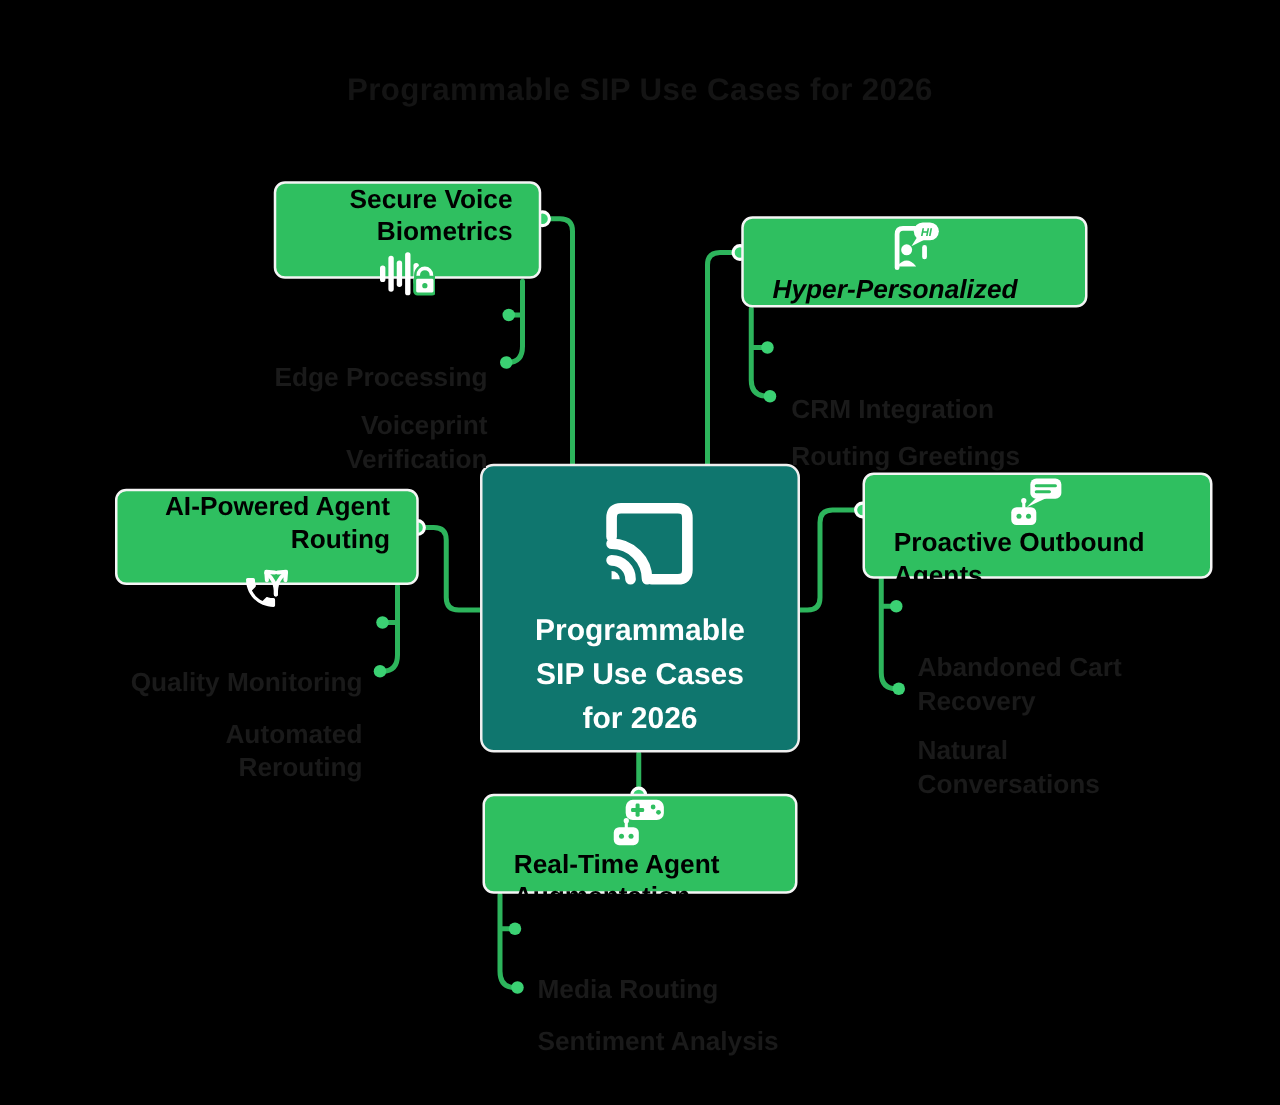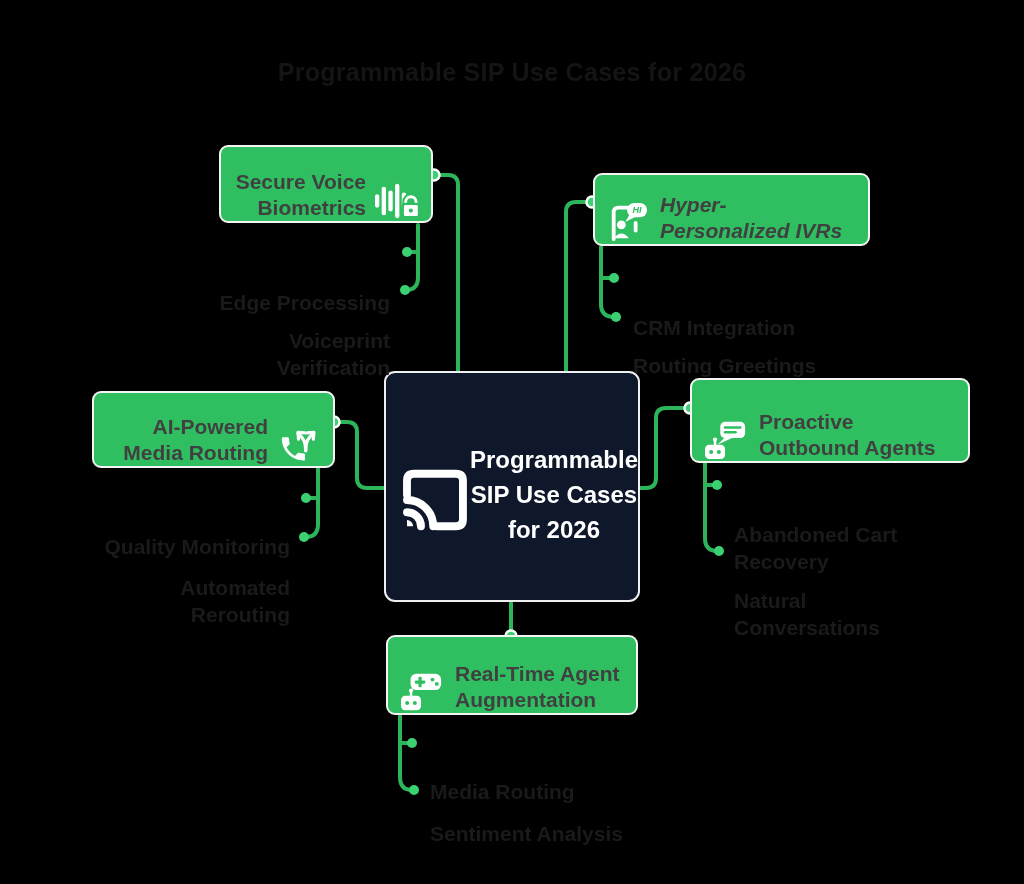--- a/index.html
+++ b/index.html
@@ -7,34 +7,34 @@
     position:relative;width:1024px;height:884px;background:#000000;
     font-family:"Liberation Sans", sans-serif;overflow:hidden;
   }
   .page-title{
     position:absolute;top:58px;left:0;width:1024px;text-align:center;
     font-size:25px;font-weight:bold;color:#141414;margin:0;letter-spacing:.3px;
   }
   svg.connectors{position:absolute;left:0;top:0;z-index:1;}
   .center-node{
     position:absolute;left:384px;top:371px;width:256px;height:231px;
-    background:#0f172a;border:2.5px solid #efefef;border-radius:11px;
-    box-sizing:border-box;z-index:2;display:flex;flex-direction:row;
+    background:#0f766e;border:2.5px solid #efefef;border-radius:11px;
+    box-sizing:border-box;z-index:2;display:flex;flex-direction:column;
     align-items:center;justify-content:flex-start;
   }
   .center-node .node-icon{margin-top:26px;}
   .center-label{
     margin-top:16px;color:#ffffff;font-size:24px;font-weight:bold;
     line-height:35px;text-align:center;
   }
   .box{
-    position:absolute;display:flex;align-items:flex-end;z-index:2;
+    position:absolute;display:flex;align-items:center;z-index:2;
     background:#2fbf60;border:2px solid #f5f5f5;border-radius:9px;
-    box-sizing:border-box;color:#404040;font-size:21px;font-weight:bold;
-    line-height:26px;padding:0 12px;
+    box-sizing:border-box;color:#000000;font-size:21px;font-weight:bold;
+    line-height:26px;padding:0 12px;flex-direction:column;
   }
   .box .label{flex:1;}
   .box.icon-right .label{text-align:right;margin-right:9px;}
   .box.icon-left .label{text-align:left;margin-left:11px;}
   .box .b-icon{flex:0 0 auto;display:block;}
   .sub-label{
     position:absolute;z-index:2;color:#1a1a1a;font-size:21px;
     font-weight:bold;line-height:27px;margin-top:48px;
   }
   .sub-label.align-right{text-align:right;}
@@ -140,21 +140,21 @@
       <circle cx="15" cy="25" r="4.6" fill="#ffffff"></circle>
       <path d="M7 39 Q15 29 23 39 Z" fill="#ffffff"></path>
       <rect x="21" y="2" width="21" height="15" rx="7.5" fill="#ffffff"></rect>
       <polygon points="24,14 19,22 31,16" fill="#ffffff"></polygon>
       <text x="31.5" y="13" font-family="Liberation Sans, sans-serif" font-size="9.5" font-weight="bold" fill="#2fbf60" text-anchor="middle">HI</text>
     </svg>
     <span class="label">Hyper-Personalized IVRs</span>
   </div>
 
   <div id="box-2" class="box icon-right">
-    <span class="label">AI-Powered Media Routing</span>
+    <span class="label">AI-Powered Agent Routing</span>
     <svg class="b-icon" width="44" height="46" viewBox="0 0 46 46">
       <path transform="translate(1,13) scale(1.35)" d="M6.62 10.79c1.44 2.83 3.76 5.14 6.59 6.59l2.2-2.2c.27-.27.67-.36 1.02-.24 1.12.37 2.33.57 3.57.57.55 0 1 .45 1 1V20c0 .55-.45 1-1 1-9.39 0-17-7.61-17-17 0-.55.45-1 1-1h3.5c.55 0 1 .45 1 1 0 1.25.2 2.45.57 3.57.11.35.03.74-.25 1.02l-2.2 2.2z" fill="#ffffff"></path>
       <g fill="none" stroke="#ffffff" stroke-width="3.4" stroke-linecap="round">
         <path d="M30 31 C30 22 28 18 22 13"></path>
         <path d="M22 12 L22.5 19 M22 12 L29 12.5"></path>
         <path d="M30 31 C30 22 32 18 38 13"></path>
         <path d="M38.5 12 L38 19 M38.5 12 L31.5 12.5"></path>
       </g>
     </svg>
   </div>

